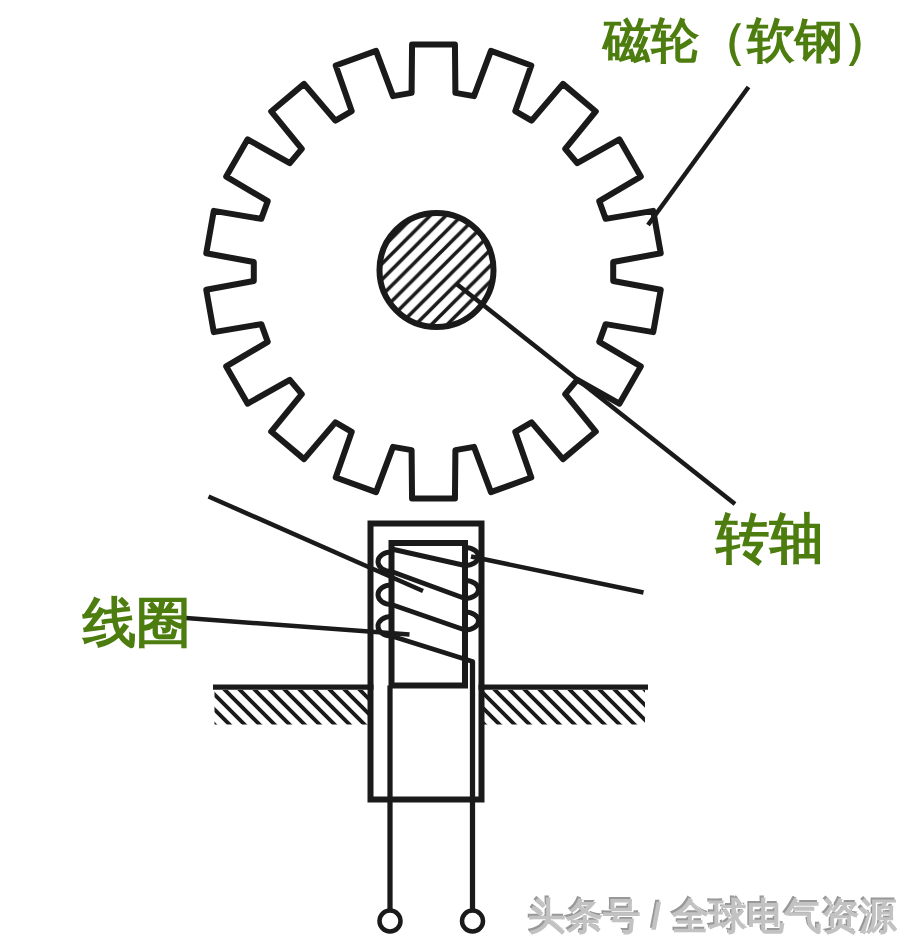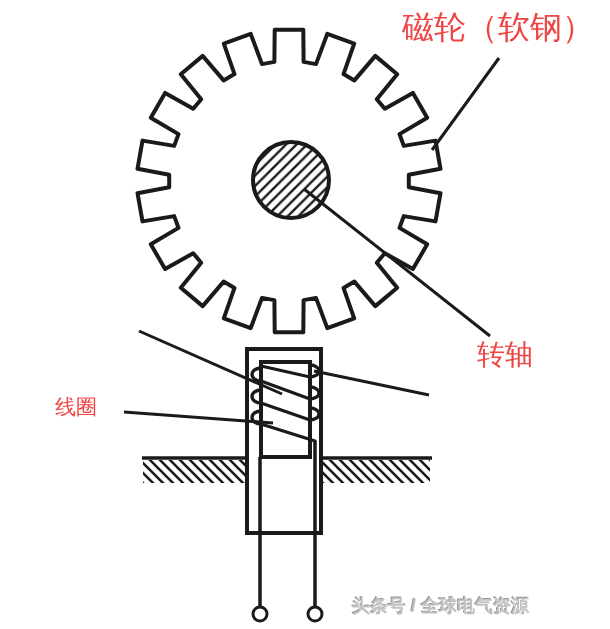--- a/index.html
+++ b/index.html
@@ -2,27 +2,27 @@
 <html><head>
 <meta charset="utf-8">
 <style>
   html,body{margin:0;padding:0;background:#ffffff;}
   #stage{
     position:relative;width:610px;height:629px;background:#ffffff;overflow:hidden;
     font-family:"Liberation Sans", sans-serif;
   }
   #drawing{position:absolute;left:0;top:0;}
   .lbl{
-    position:absolute;font-weight:normal;color:#ef4444;line-height:1.05;white-space:nowrap;
+    position:absolute;font-weight:bold;color:#4d7c0f;line-height:1.05;white-space:nowrap;
   }
   .lbl32{font-size:32px;}
-  .lbl31{font-size:21px;}
-  .lbl34{font-size:28px;}
+  .lbl31{font-size:36px;}
+  .lbl34{font-size:36px;}
   #watermark{
-    position:absolute;left:352px;top:594px;font-size:18px;font-weight:bold;
+    position:absolute;left:352px;top:594px;font-size:25px;font-weight:bold;
     white-space:nowrap;text-shadow:1px 1px 0 #ffffff,-1px -1px 0 #989898;
   }
 </style>
 </head>
 <body>
 
 <div id="stage">
 
   <svg id="drawing" width="610" height="629" viewBox="0 0 610 629">
     <defs>

